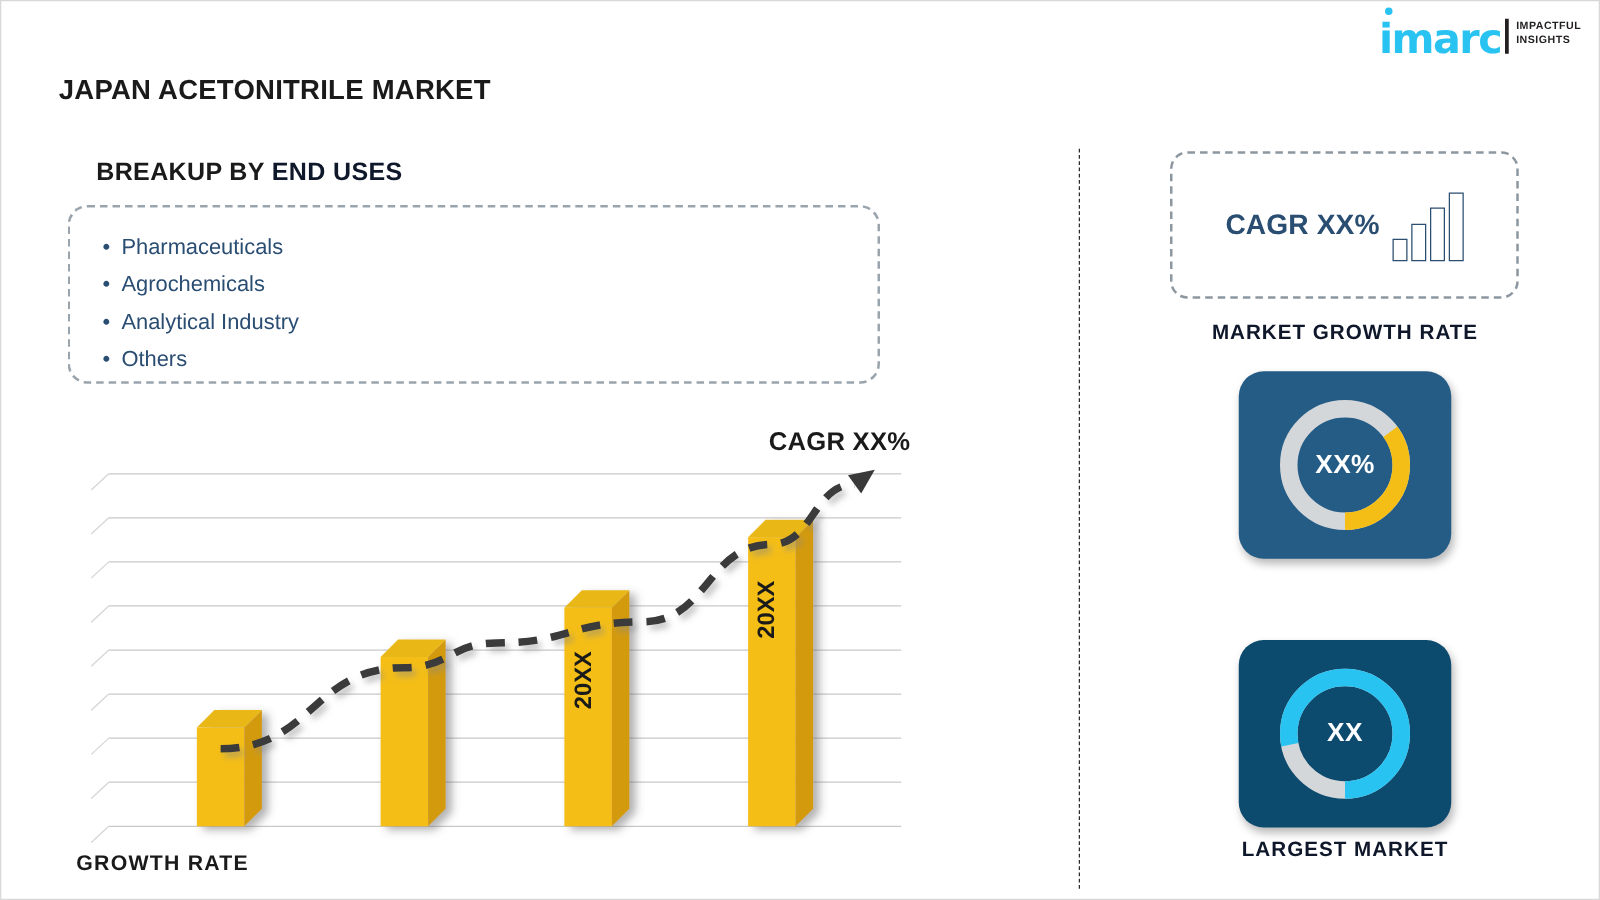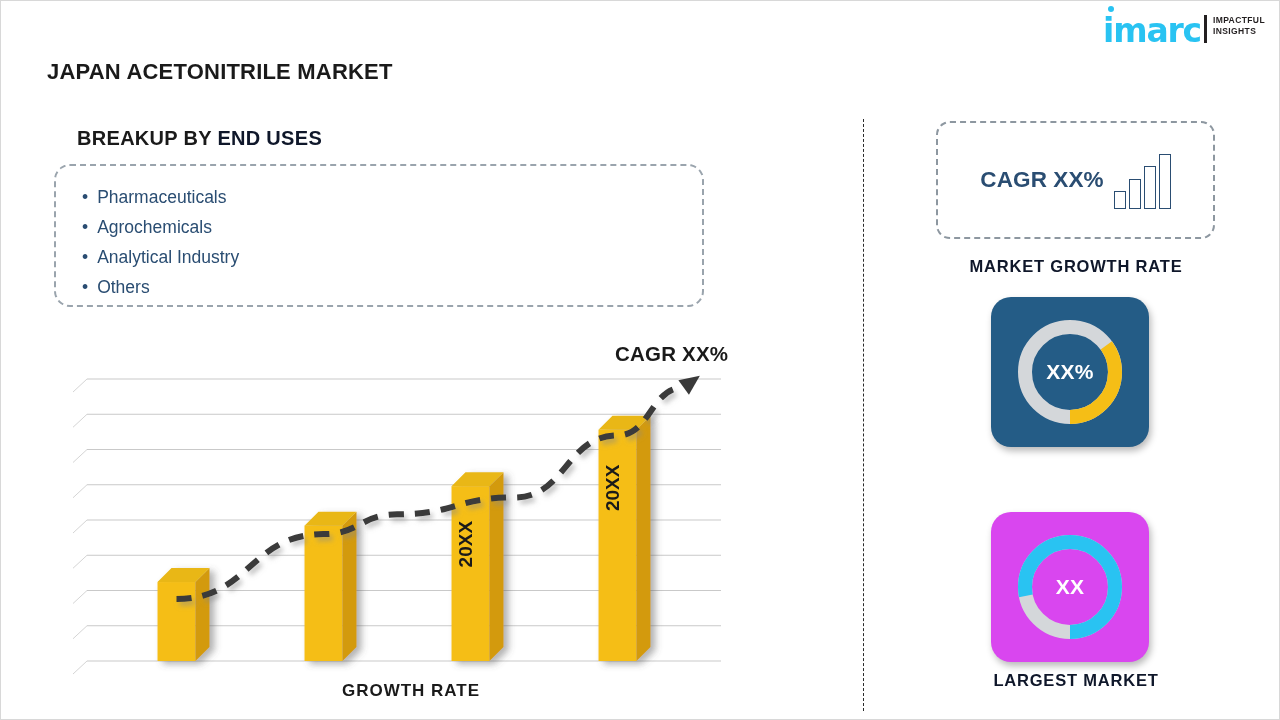--- a/index.html
+++ b/index.html
@@ -57,21 +57,21 @@
     font-size: 17.5px; font-weight: 400; color: #2A4D72;
     line-height: 30px; white-space: nowrap;
   }
   #bullet-box li::before { content: "\2022"; margin-right: 9px; }
 
   
   #chart { position: absolute; left: 60px; top: 330px; width: 700px; height: 345px; }
   #chart svg { display: block; }
   #chart-xlabel {
     position: absolute; left: 60px; top: 680px; width: 700px;
-    text-align: center; font-size: 17px; font-weight: 700;
+    font-size: 17px; font-weight: 700;
     color: #1a1a1a; letter-spacing: 1px;
   }
   #cagr-arrow-label {
     position: absolute; left: 614px; top: 341px;
     font-size: 20.5px; font-weight: 700; color: #1a1a1a; letter-spacing: 0.2px;
   }
 
   
   #divider {
     position: absolute; left: 862px; top: 118px;
@@ -98,21 +98,21 @@
   .panel-caption {
     position: absolute; width: 300px; text-align: center;
     font-size: 16.5px; font-weight: 700; color: #0f172a; letter-spacing: 0.8px;
   }
   #caption-growth { left: 925px; top: 256px; }
   #caption-cagr   { left: 925px; top: 459px; }
   #caption-market { left: 925px; top: 670px; }
 
   .donut-card {
     position: absolute; left: 990px;
-    width: 158px; height: 150px;
+    width: 170px; height: 150px;
     background: #245C86; border-radius: 20px;
     box-shadow: 2px 4px 7px rgba(0,0,0,0.28);
     display: flex; align-items: center; justify-content: center;
   }
   #donut-card-cagr   { top: 296px; }
   #donut-card-market { top: 511px; }
   .donut-wrap { position: relative; width: 120px; height: 120px; }
   .donut-wrap svg { display: block; }
   .donut-label {
     position: absolute; inset: 0;
@@ -232,21 +232,21 @@
   <div class="donut-card" id="donut-card-cagr" style="background: rgb(36, 92, 134);">
     <div class="donut-wrap">
       <svg width="120" height="120" viewBox="0 0 120 120">
         <circle id="cagr-track" cx="60" cy="60" r="45" fill="none" stroke-width="14" stroke="#D4D7DA"></circle>
         <circle id="cagr-arc" cx="60" cy="60" r="45" fill="none" stroke-width="14" transform="rotate(-90 60 60) scale(-1,1) translate(-120,0)" stroke="#F5BE16" stroke-dasharray="98.96016858807849 282.7433388230814"></circle>
       </svg>
       <div class="donut-label">XX%</div>
     </div>
   </div>
 
-  <div class="donut-card" id="donut-card-market" style="background: #d946ef;">
+  <div class="donut-card" id="donut-card-market" style="background: #0c4a6e;">
     <div class="donut-wrap">
       <svg width="120" height="120" viewBox="0 0 120 120">
         <circle id="market-track" cx="60" cy="60" r="45" fill="none" stroke-width="14" stroke="#D4D7DA"></circle>
         <circle id="market-arc" cx="60" cy="60" r="45" fill="none" stroke-width="14" transform="rotate(-90 60 60) scale(-1,1) translate(-120,0)" stroke="#29C3F2" stroke-dasharray="220.5398042820035 282.7433388230814"></circle>
       </svg>
       <div class="donut-label">XX</div>
     </div>
   </div>
   <div class="panel-caption" id="caption-market">LARGEST MARKET</div>
 

